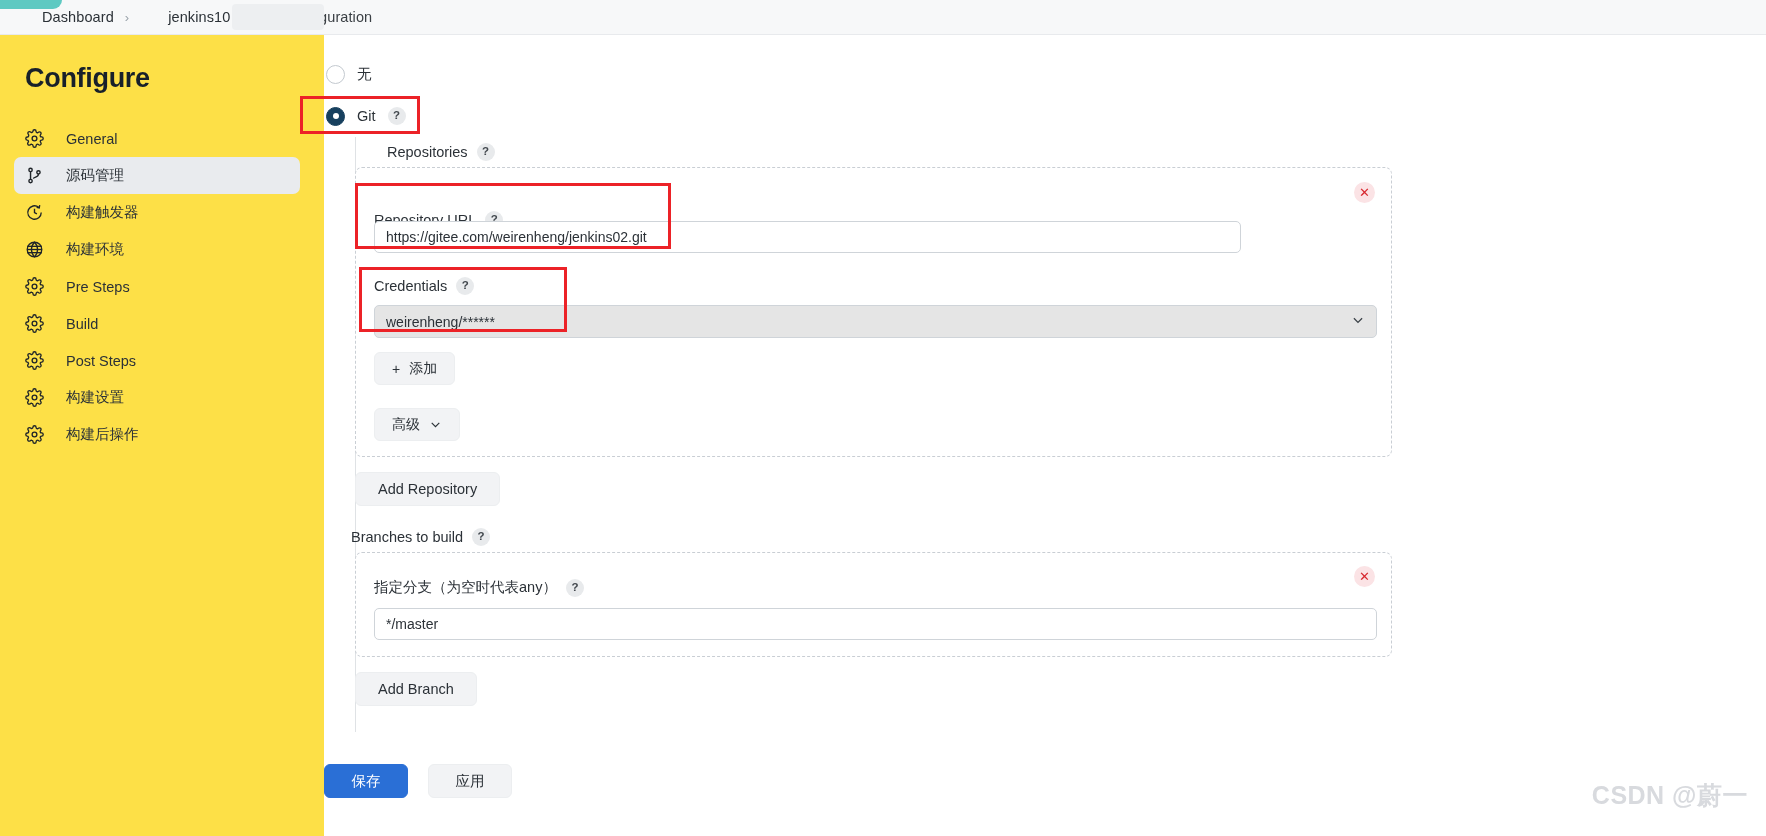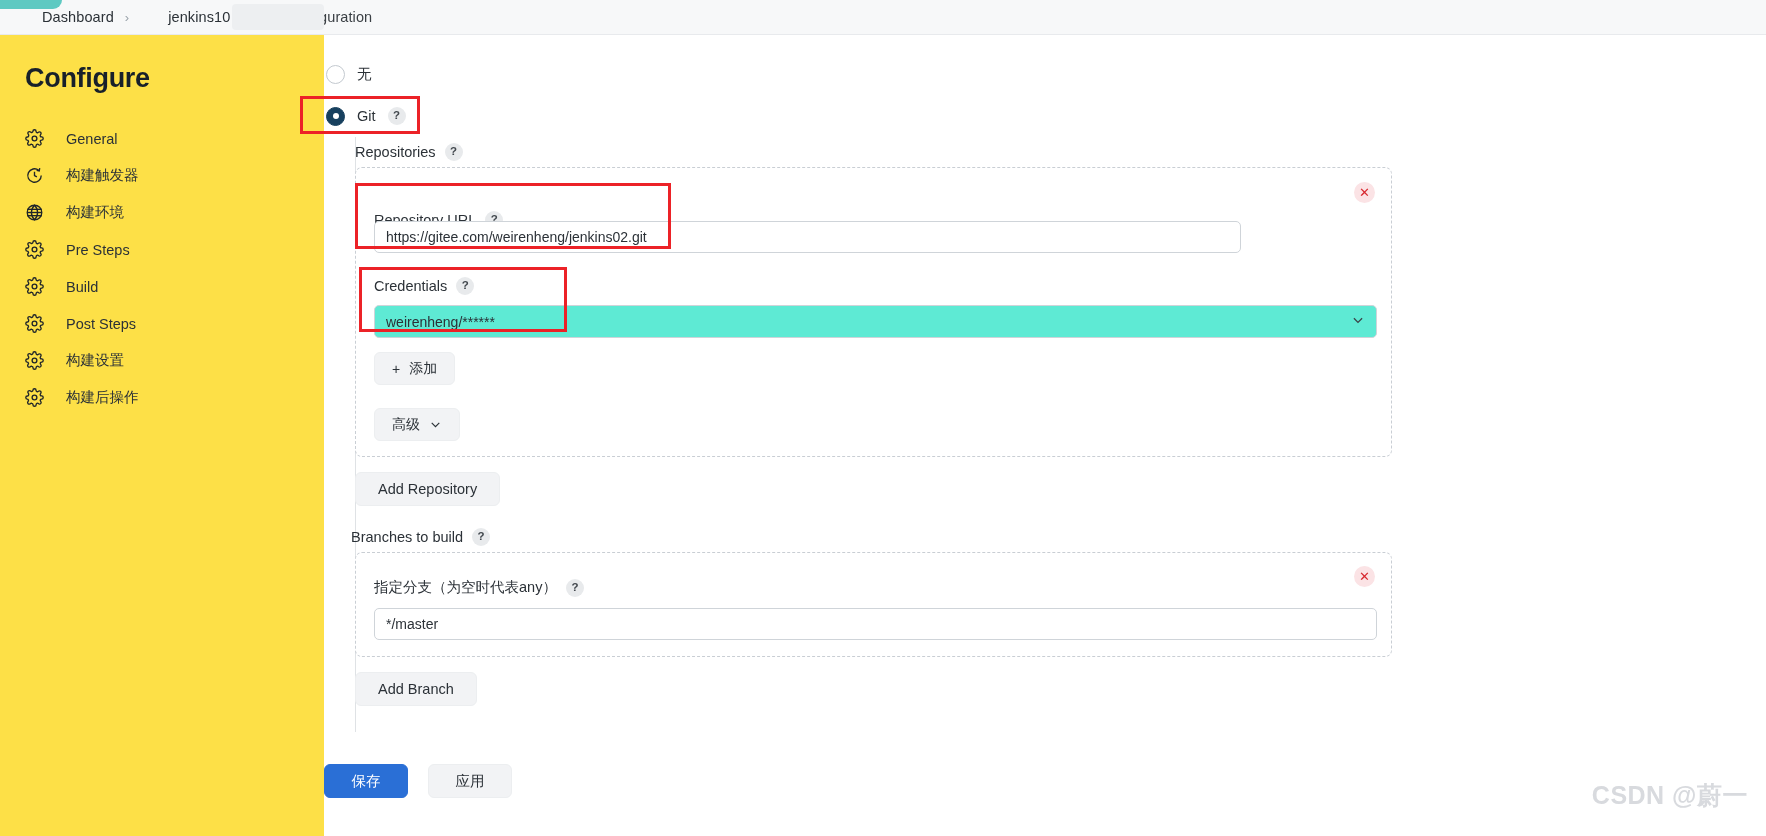--- a/index.html
+++ b/index.html
@@ -89,21 +89,21 @@
     width:100%; height:32px;
     border:1.4px solid #cfd4d9; border-radius:5px;
     padding:0 11px; font-size:14px; color:#2b3137;
     font-family:"Liberation Sans", sans-serif; background:#fff; outline:none;
   }
   .selwrap { position:relative; width:100%; }
   .selinput {
     width:100%; height:33px;
     border:1.4px solid #cfd4d9; border-radius:5px;
     padding:0 32px 0 11px; font-size:14px; color:#2b3137;
-    font-family:"Liberation Sans", sans-serif; background:#5eead4;
+    font-family:"Liberation Sans", sans-serif; background:#e5e5e5;
     appearance:none; outline:none; cursor:pointer;
   }
   .chev {
     position:absolute; right:12px; top:50%; transform:translateY(-50%);
     pointer-events:none; color:#3b4248;
   }
 
   .btn {
     display:inline-flex; align-items:center; justify-content:center; gap:9px;
     height:33px; padding:0 17px;
@@ -147,20 +147,32 @@
       <div class="nav-item">
         <span class="nav-icon">
           <svg viewBox="0 0 24 24" fill="none" stroke="currentColor" stroke-width="1.7">
             <circle cx="12" cy="12" r="3"></circle>
             <path d="M19.4 15a1.65 1.65 0 00.33 1.82l.06.06a2 2 0 11-2.83 2.83l-.06-.06a1.65 1.65 0 00-1.82-.33 1.65 1.65 0 00-1 1.51V21a2 2 0 11-4 0v-.09A1.65 1.65 0 008.6 19.4a1.65 1.65 0 00-1.82.33l-.06.06a2 2 0 11-2.83-2.83l.06-.06a1.65 1.65 0 00.33-1.82 1.65 1.65 0 00-1.51-1H3a2 2 0 110-4h.09A1.65 1.65 0 004.6 8.6a1.65 1.65 0 00-.33-1.82l-.06-.06a2 2 0 112.83-2.83l.06.06a1.65 1.65 0 001.82.33H9a1.65 1.65 0 001-1.51V3a2 2 0 114 0v.09a1.65 1.65 0 001 1.51 1.65 1.65 0 001.82-.33l.06-.06a2 2 0 112.83 2.83l-.06.06a1.65 1.65 0 00-.33 1.82V9a1.65 1.65 0 001.51 1H21a2 2 0 110 4h-.09a1.65 1.65 0 00-1.51 1z"></path>
           </svg>
         </span>
         <span class="nav-label">General</span>
       </div>
 
+      <div class="nav-item active">
+        <span class="nav-icon">
+          <svg viewBox="0 0 24 24" fill="none" stroke="currentColor" stroke-width="1.8">
+            <circle cx="7" cy="5" r="2.1"></circle>
+            <circle cx="7" cy="19" r="2.1"></circle>
+            <circle cx="17" cy="8" r="2.1"></circle>
+            <path d="M7 7.1v9.8"></path>
+            <path d="M17 10.1c0 4-4 3.4-6.6 5.6"></path>
+          </svg>
+        </span>
+        <span class="nav-label">源码管理</span>
+      </div>
 
       <div class="nav-item">
         <span class="nav-icon">
           <svg viewBox="0 0 24 24" fill="none" stroke="currentColor" stroke-width="1.7">
             <path d="M20.5 12a8.5 8.5 0 11-3.2-6.6"></path>
             <path d="M18.6 2.8l-.6 3.4-3.3-.8"></path>
             <path d="M12 7.4V12l3 1.8"></path>
           </svg>
         </span>
         <span class="nav-label">构建触发器</span>
@@ -244,21 +256,21 @@
         <span class="radio-dot"></span>
       </span>
       <span class="radio-label">Git</span>
       <span class="help-badge">?</span>
     </div>
 
     <div class="red-box" style="left:-24px; top:61px; width:120px; height:38px;"></div>
 
     <div class="vrule"></div>
 
-    <div class="field-label" style="position:absolute; left:31px; top:108px;">
+    <div class="field-label" style="position:absolute; left:31px; top:108px;padding-left:32px;">
       <span>Repositories</span>
       <span class="help-badge">?</span>
     </div>
 
     <div class="dashed-card" style="position:absolute; left:31px; top:132px; width:1037px; height:290px;">
 
       <button class="del-x" style="right:16px; top:14px;">✕</button>
 
       <div class="field-label" style="position:absolute; left:18px; top:43px;">
         <span>Repository URL</span>

